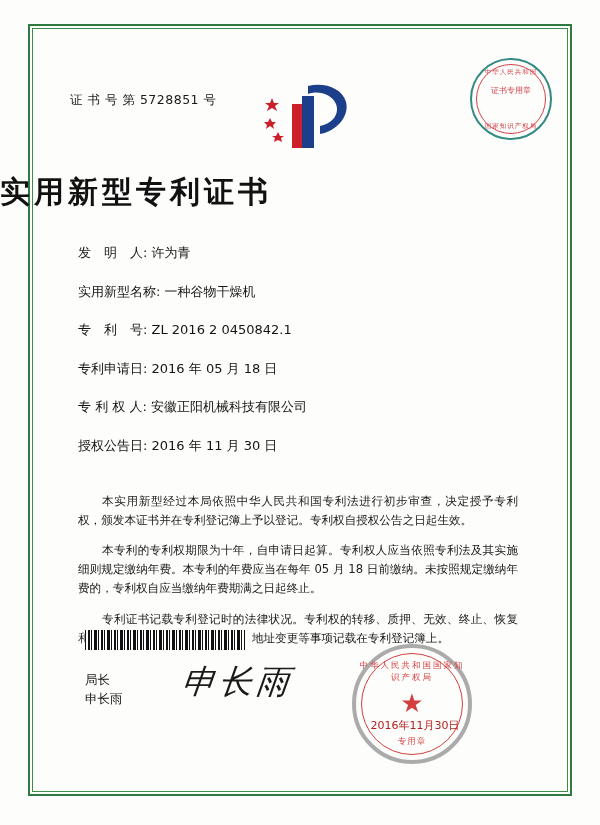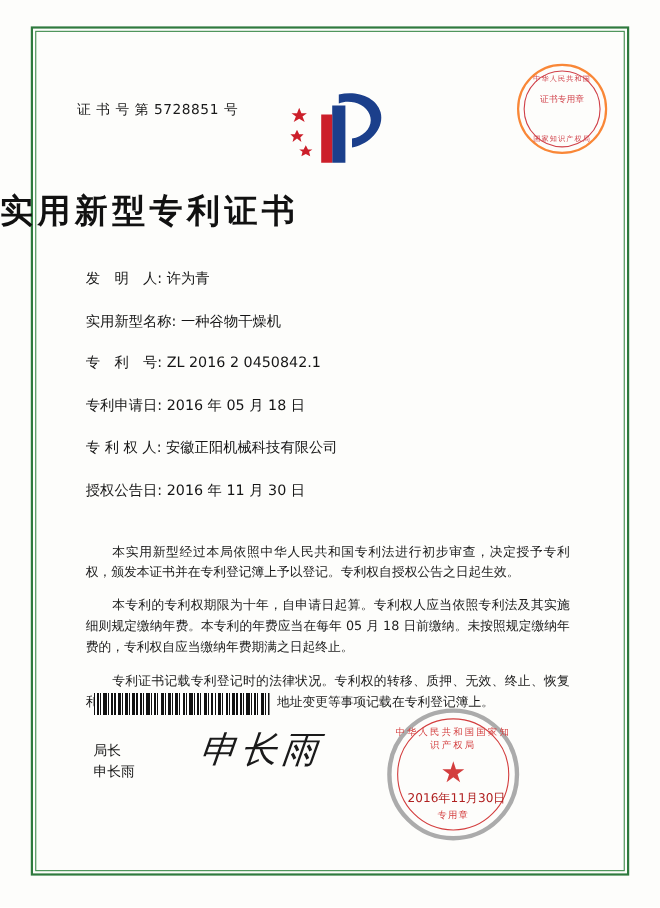--- a/index.html
+++ b/index.html
@@ -49,21 +49,21 @@
     letter-spacing: 0.5px;
   }
   
   .seal-top {
     position: absolute;
     left: 470px;
     top: 58px;
     width: 82px;
     height: 82px;
     border-radius: 50%;
-    border: 2px solid #f97316;
+    border: 2px solid #0f766e;
     color: #c8202a;
     box-sizing: border-box;
     opacity: 0.85;
   }
   .seal-top .ring {
     position: absolute;
     left: 4px; top: 4px; right: 4px; bottom: 4px;
     border: 1px solid #c8202a;
     border-radius: 50%;
   }
@@ -165,20 +165,21 @@
     );
   }
   
   .sig-label {
     position: absolute;
     left: 85px;
     top: 672px;
     font-size: 12.5px;
     color: #151515;
     line-height: 19px;
+    font-family: Liberation Mono, monospace;
   }
   .sig-hand {
     position: absolute;
     left: 182px;
     top: 660px;
     font-family: "DejaVu Serif", "Liberation Serif", serif;
     font-size: 33px;
     color: #1a1a1a;
     letter-spacing: 4px;
     font-style: italic;

